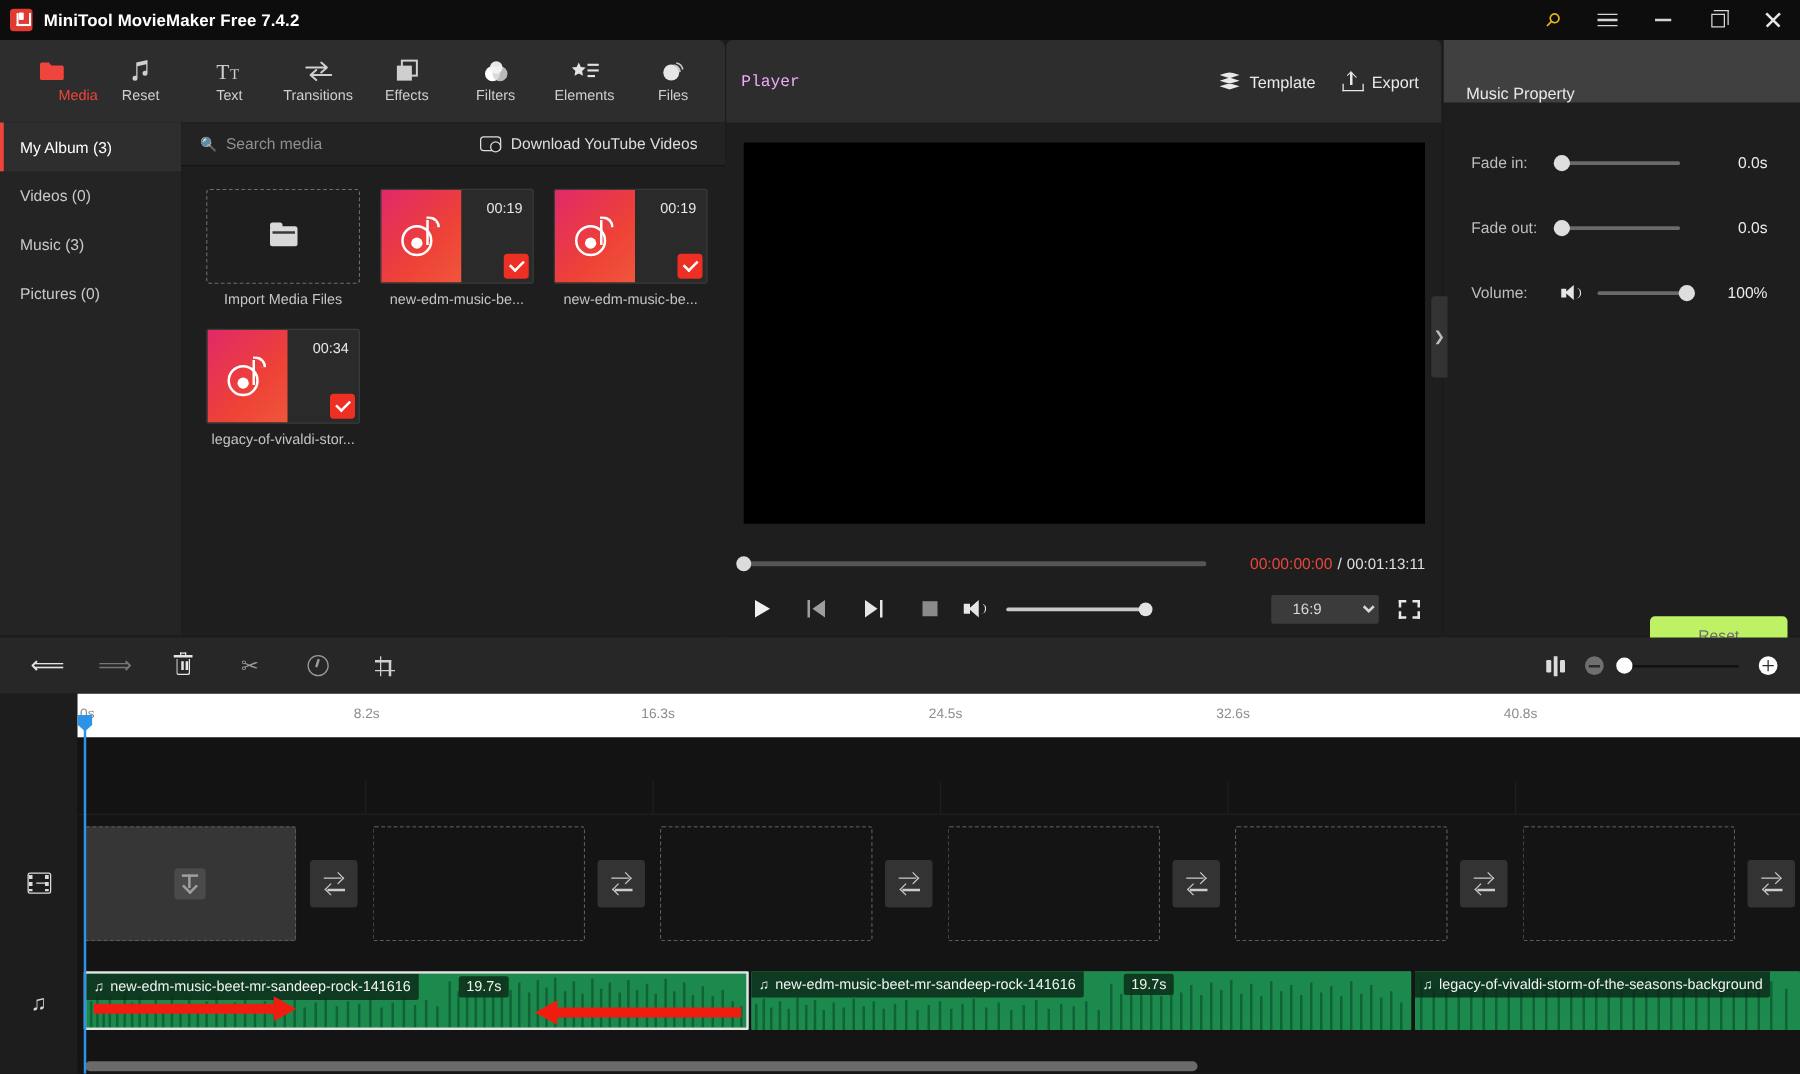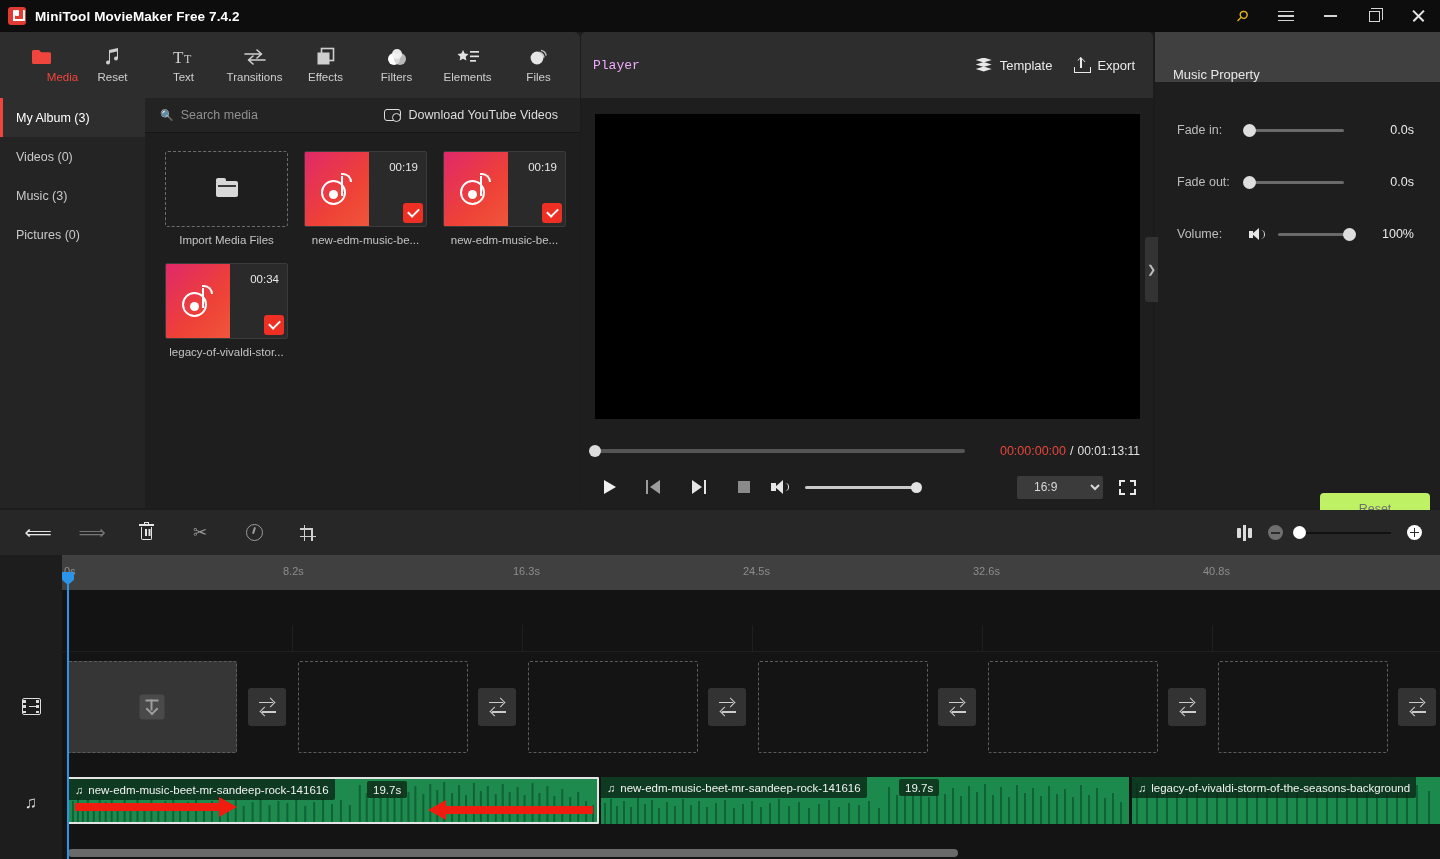--- a/index.html
+++ b/index.html
@@ -284,21 +284,21 @@
   .zoom-plus { background: #ffffff; }
   .zoom-minus::before { content:""; position:absolute; left:3px; top:6.8px; width:9px; height:1.8px; background:#2b2b2b; }
   .zoom-plus::before { content:""; position:absolute; left:3px; top:6.6px; width:9px; height:1.8px; background:#2b2b2b; }
   .zoom-plus::after { content:""; position:absolute; left:6.6px; top:3px; width:1.8px; height:9px; background:#2b2b2b; }
   .zoom-track { position: relative; width: 92px; height: 2px; background: #111; }
   .zoom-knob { position: absolute; left: -6px; top: -6px; width: 13px; height: 13px; background: #fff; border-radius: 50%; }
 
   .timeline { position: absolute; left: 0; top: 555px; width: 1440px; height: 304px; background: #141414; }
   .tl-gutter { position: absolute; left: 0; top: 0; width: 62px; height: 304px; background: #1d1d1d; }
   .ruler {
-    position: absolute; left: 62px; top: 0; width: 1378px; height: 35px; background: #404040;
+    position: absolute; left: 62px; top: 0; width: 1378px; height: 35px; background: #ffffff;
   }
   .tick { position: absolute; top: 10px; font-size: 11px; color: #8c8c8c; }
   .playhead { position: absolute; left: 67px; top: 17px; width: 2px; height: 287px; background: #2b93e8; z-index: 20; }
   .playhead .head {
     position: absolute; left: -5px; top: 0; width: 12px; height: 13px; background: #2b93e8;
     clip-path: polygon(0 0, 100% 0, 100% 60%, 50% 100%, 0 60%);
   }
 
   .track-row { position: absolute; left: 62px; width: 1378px; background: #141414; }
   .row-eff { top: 35px; height: 62px; background: #131313; border-bottom: 1px solid #1e1e1e; }

